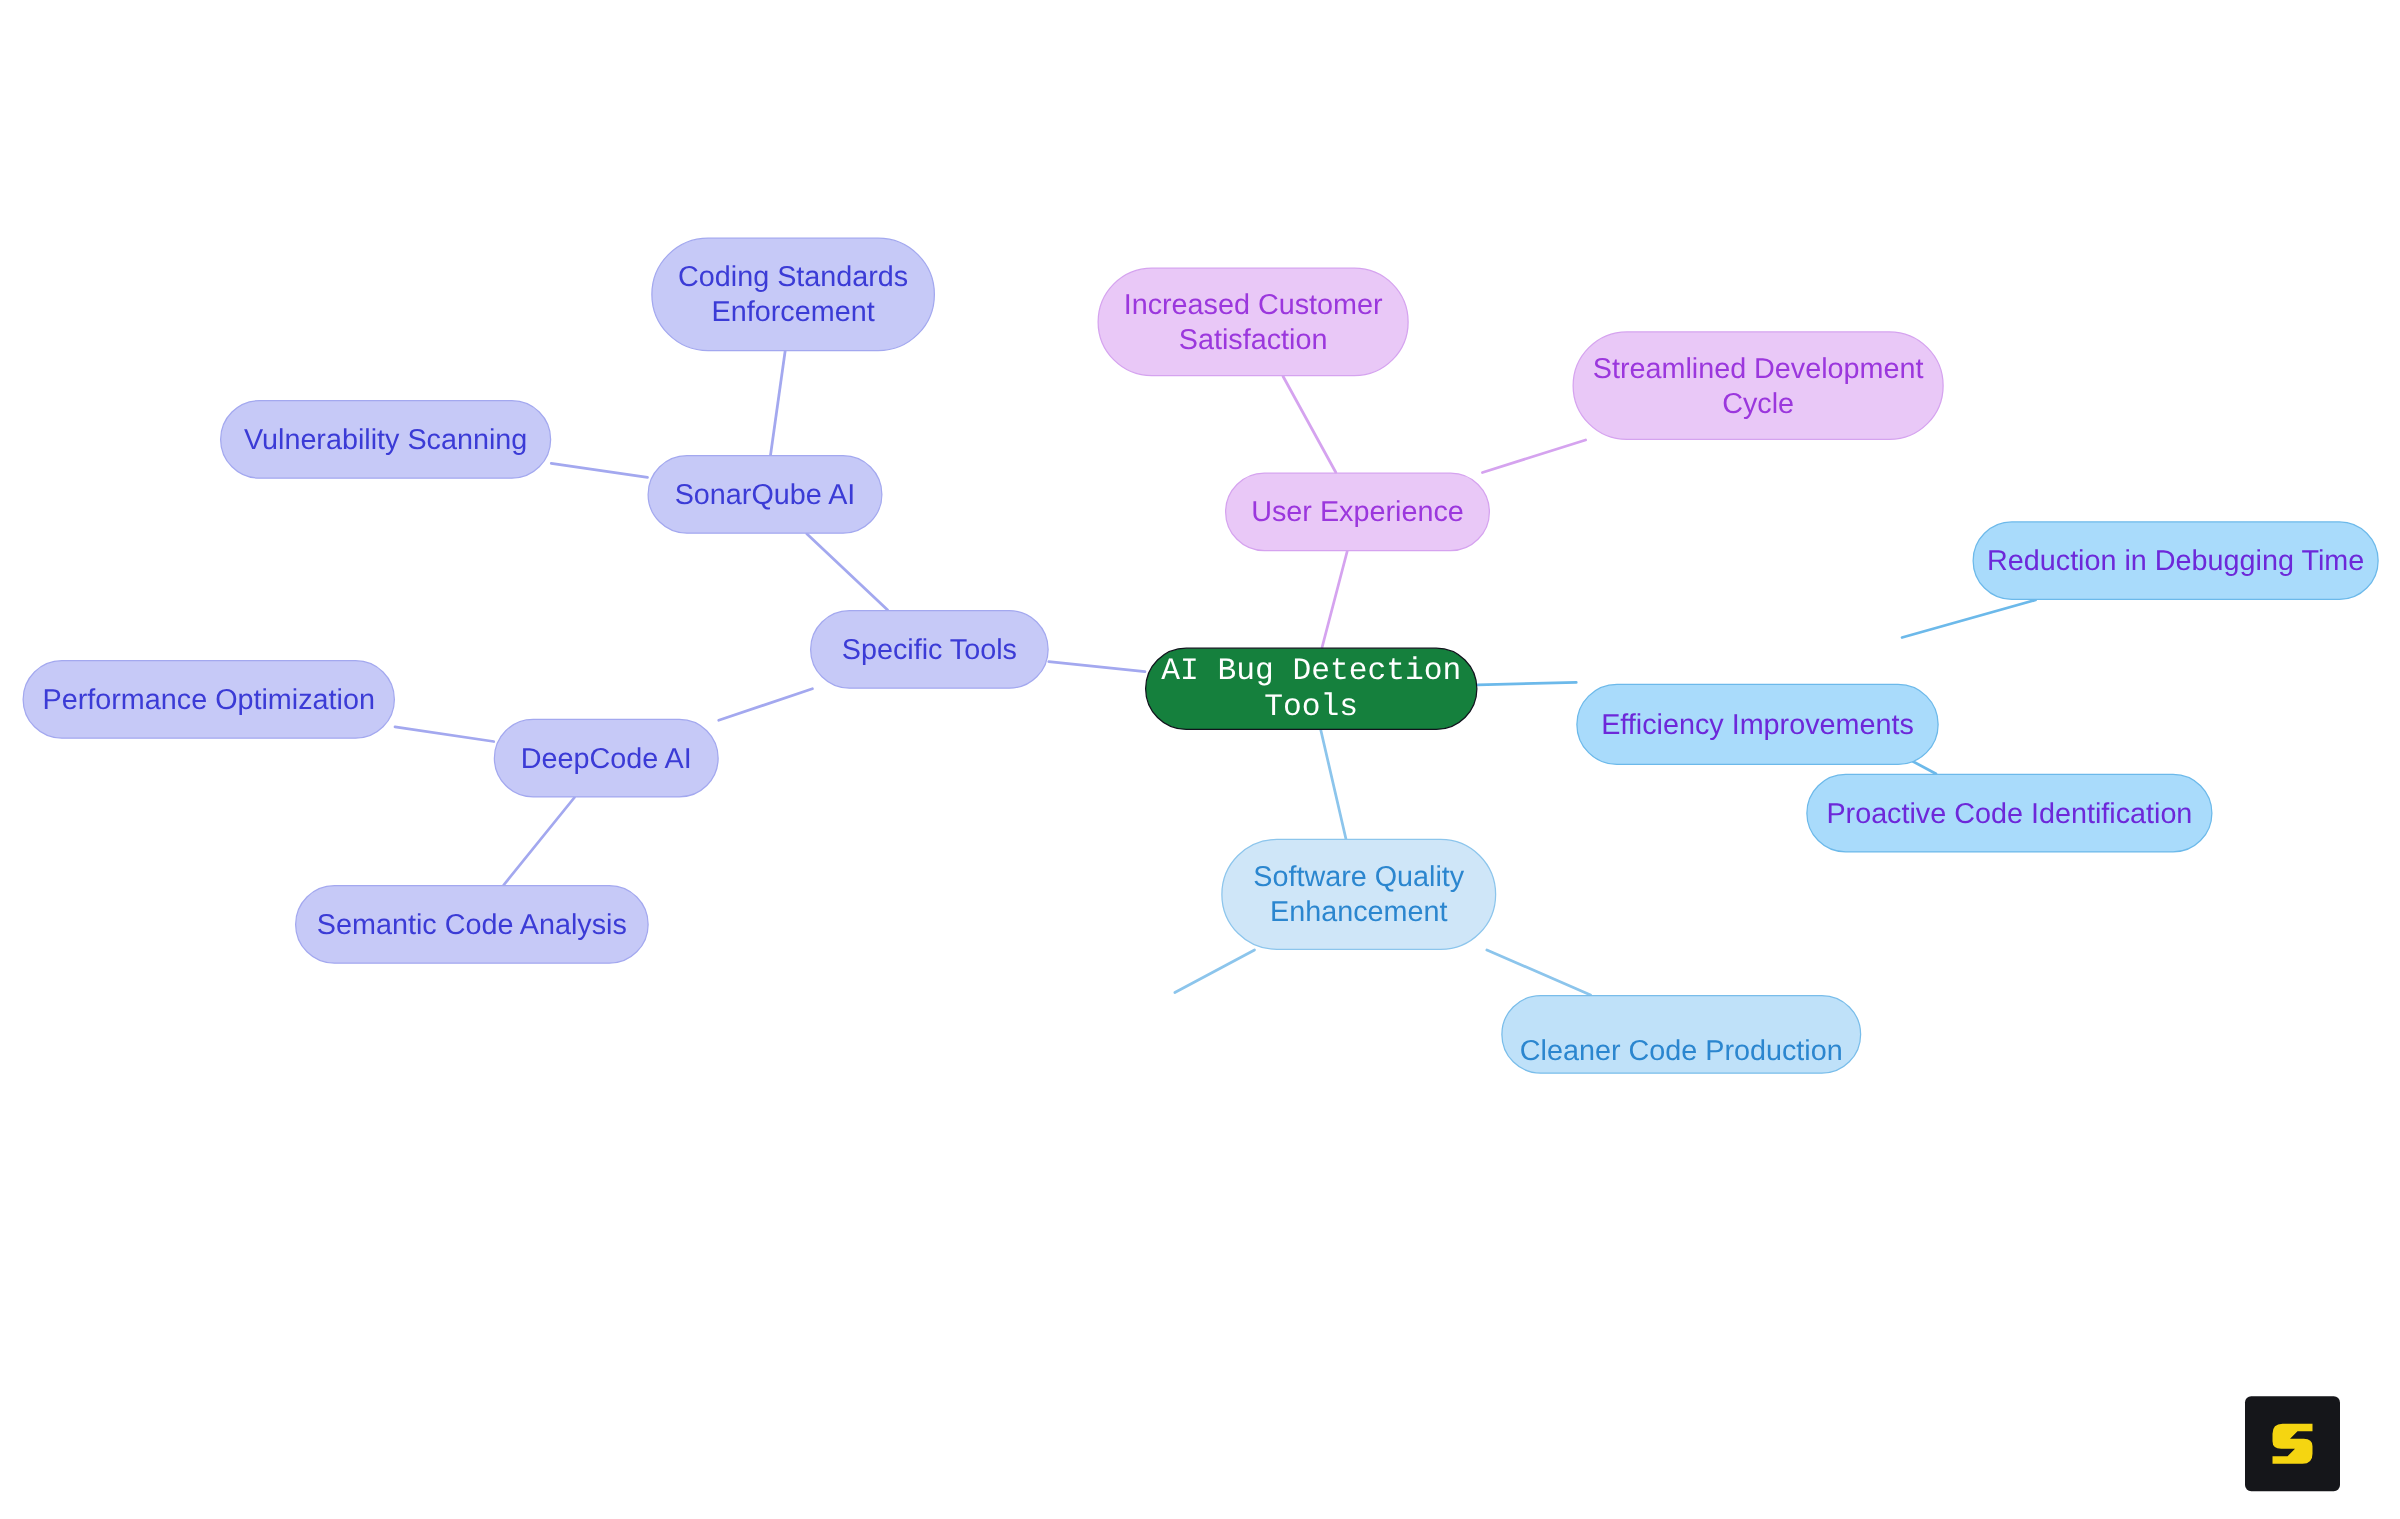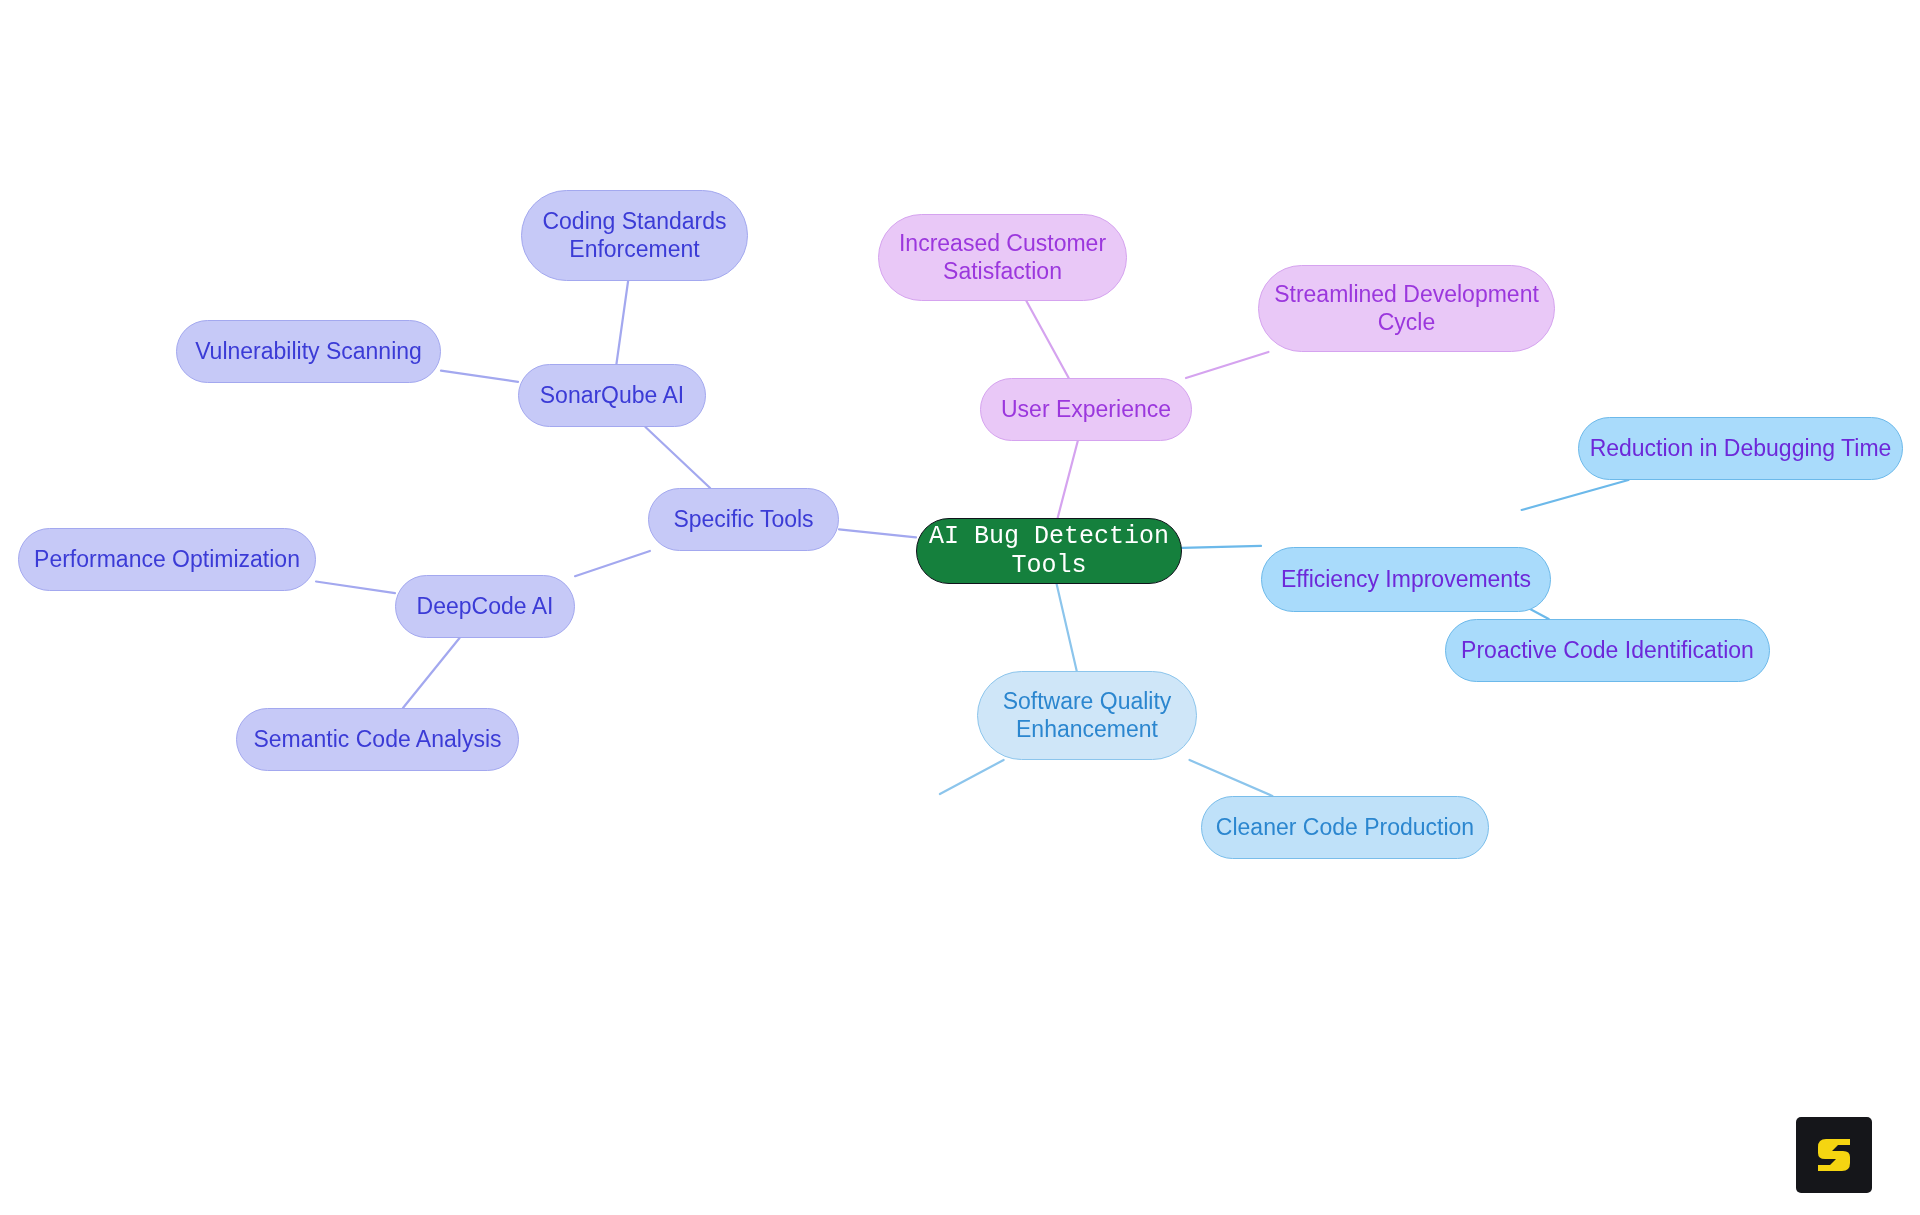--- a/index.html
+++ b/index.html
@@ -172,21 +172,21 @@
 
   <div class="node blue" style="left:1445px; top:619px; width:325px; height:63px;">
     <span>Proactive Code Identification</span>
   </div>
 
   <div class="node paleblue" style="left:977px; top:671px; width:220px; height:89px;text-align:center;">
     <span>Software Quality
 Enhancement</span>
   </div>
 
-  <div class="node lightblue" style="left:1201px; top:796px; width:288px; height:63px;">
+  <div class="node lightblue" style="left:1201px; top:796px; width:288px; height:63px;align-items:flex-end;">
     <span>Cleaner Code Production</span>
   </div>
 
 
   <div id="brand-logo" style="left:1796px; top:1117px;">
     <svg width="44" height="44" viewBox="0 0 44 44">
       <path d="M38 6 H14 Q6 6 6 14 V20 Q6 26 13 26 H24 L18 32 H6 V38 H30 Q38 38 38 30 V24 Q38 18 31 18 H20 L26 12 H38 Z" fill="#f5d511"></path>
     </svg>
   </div>
 

